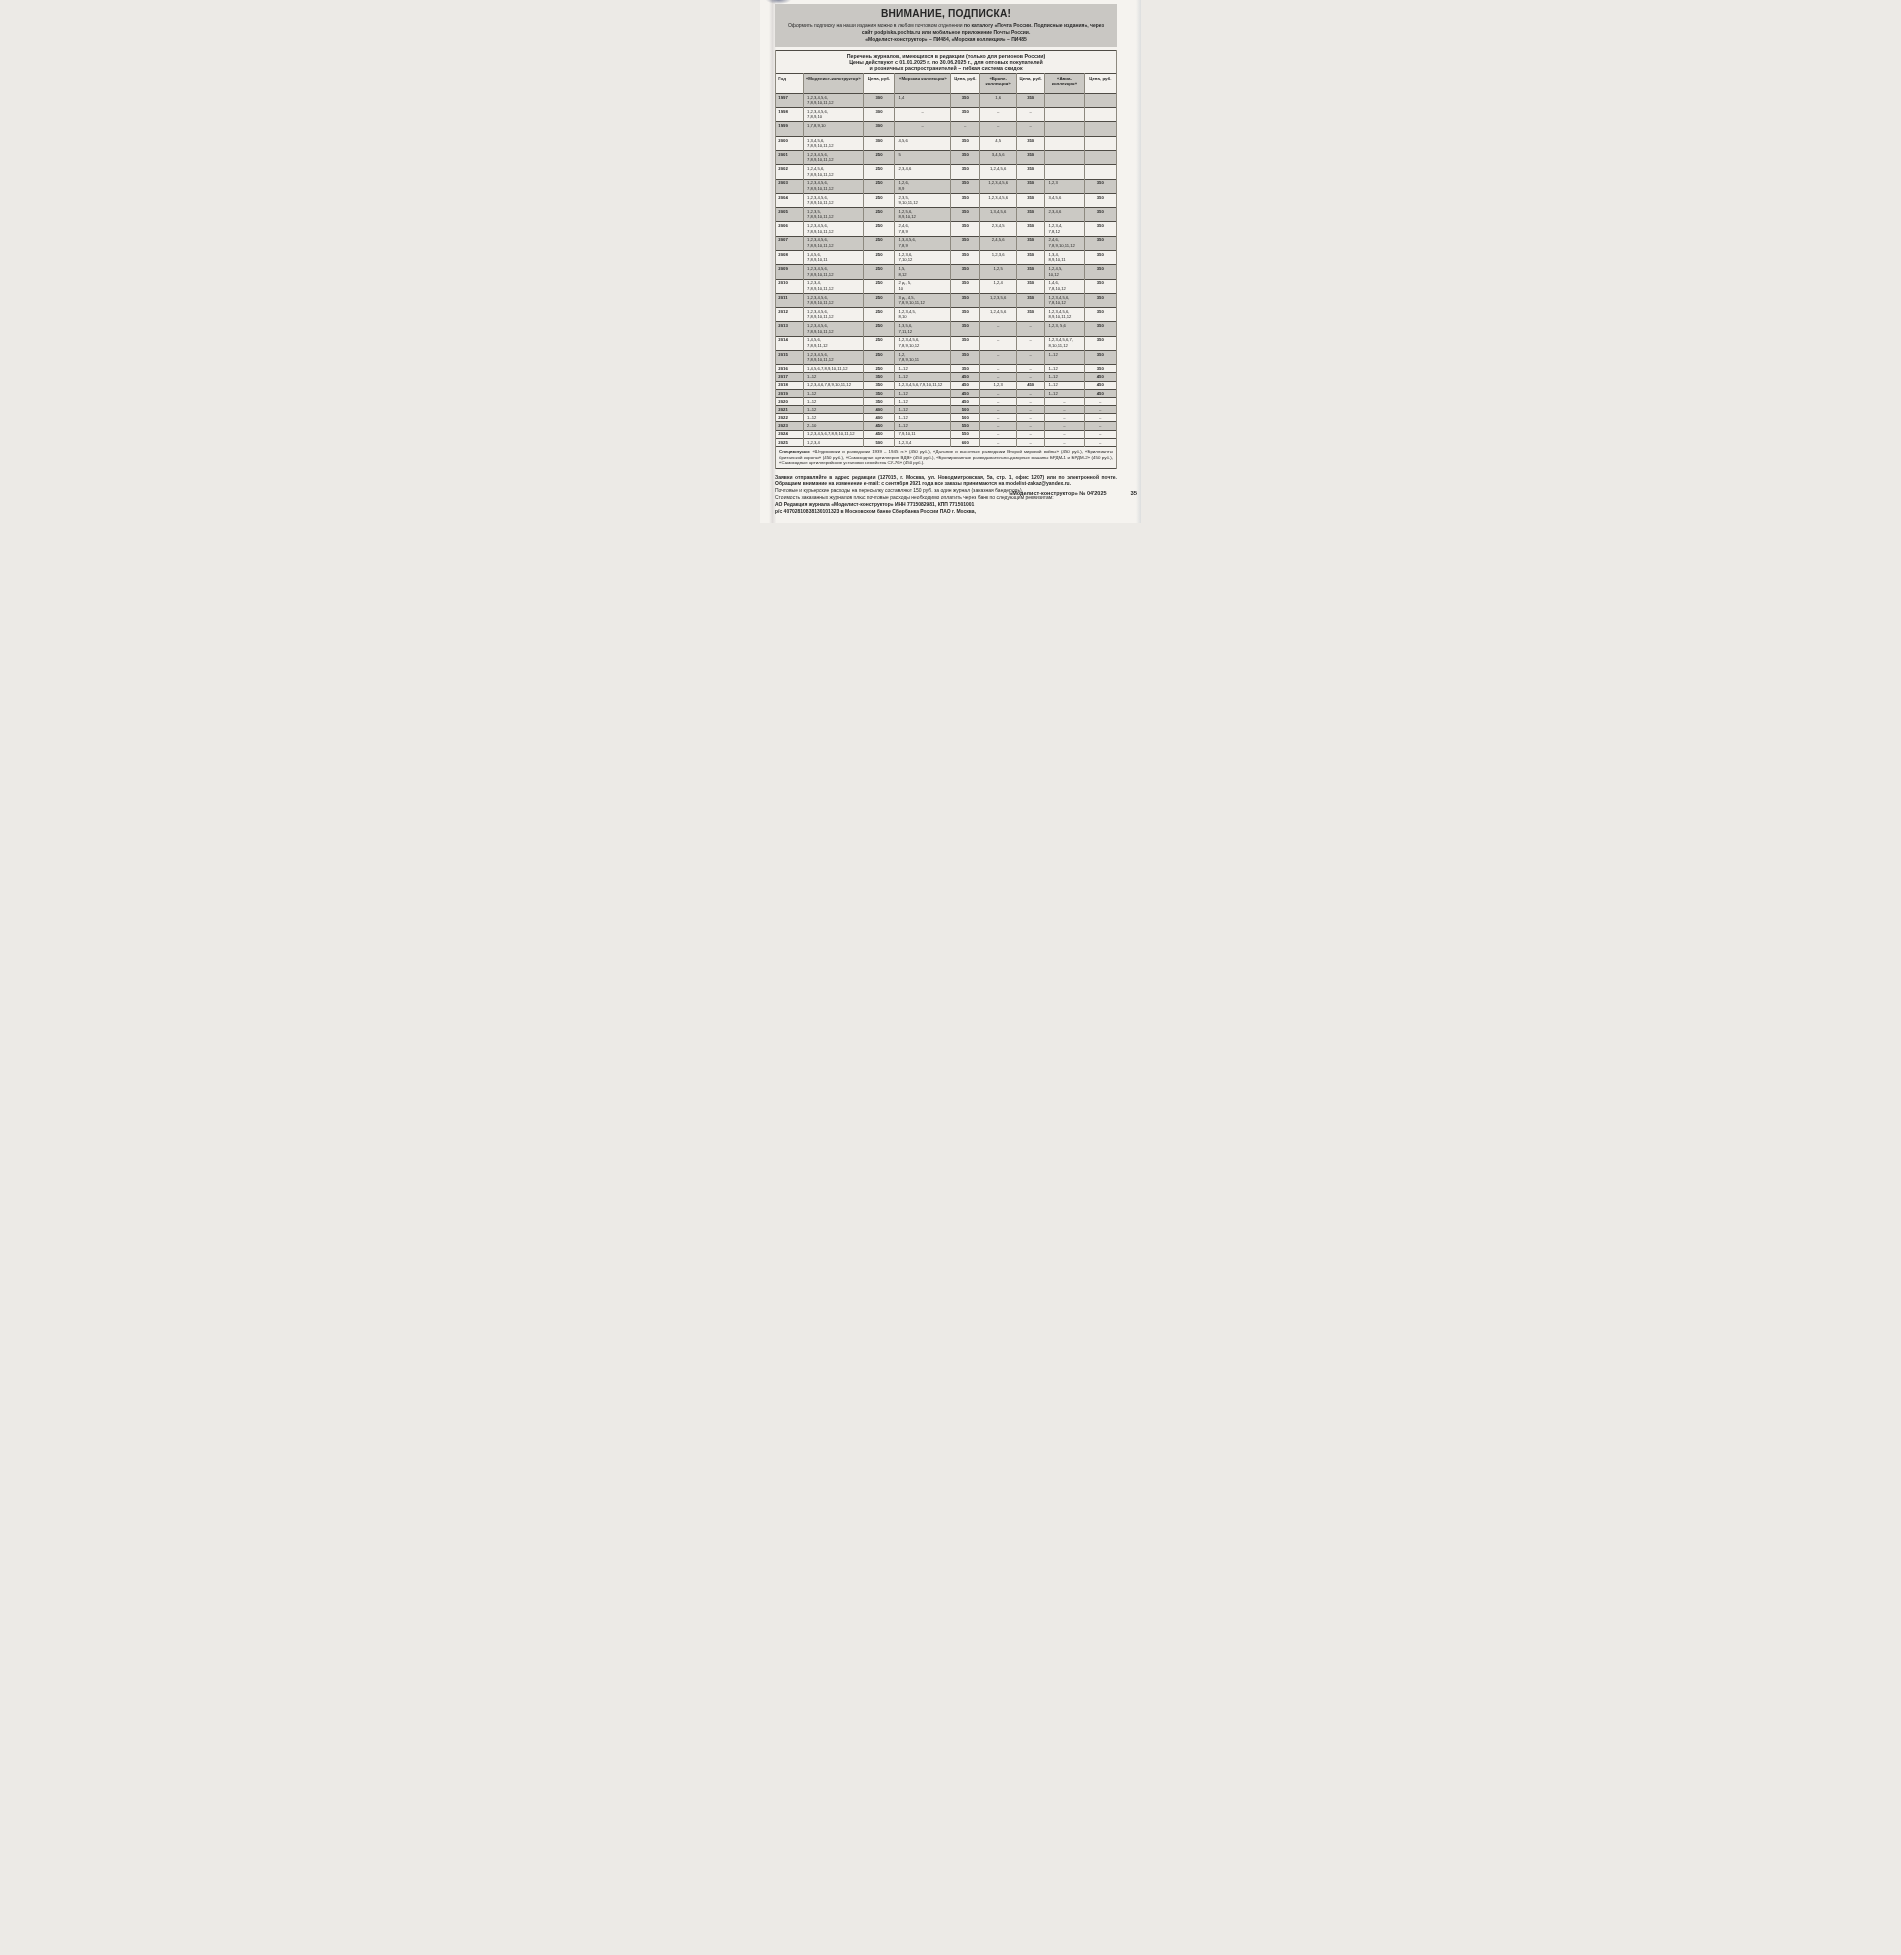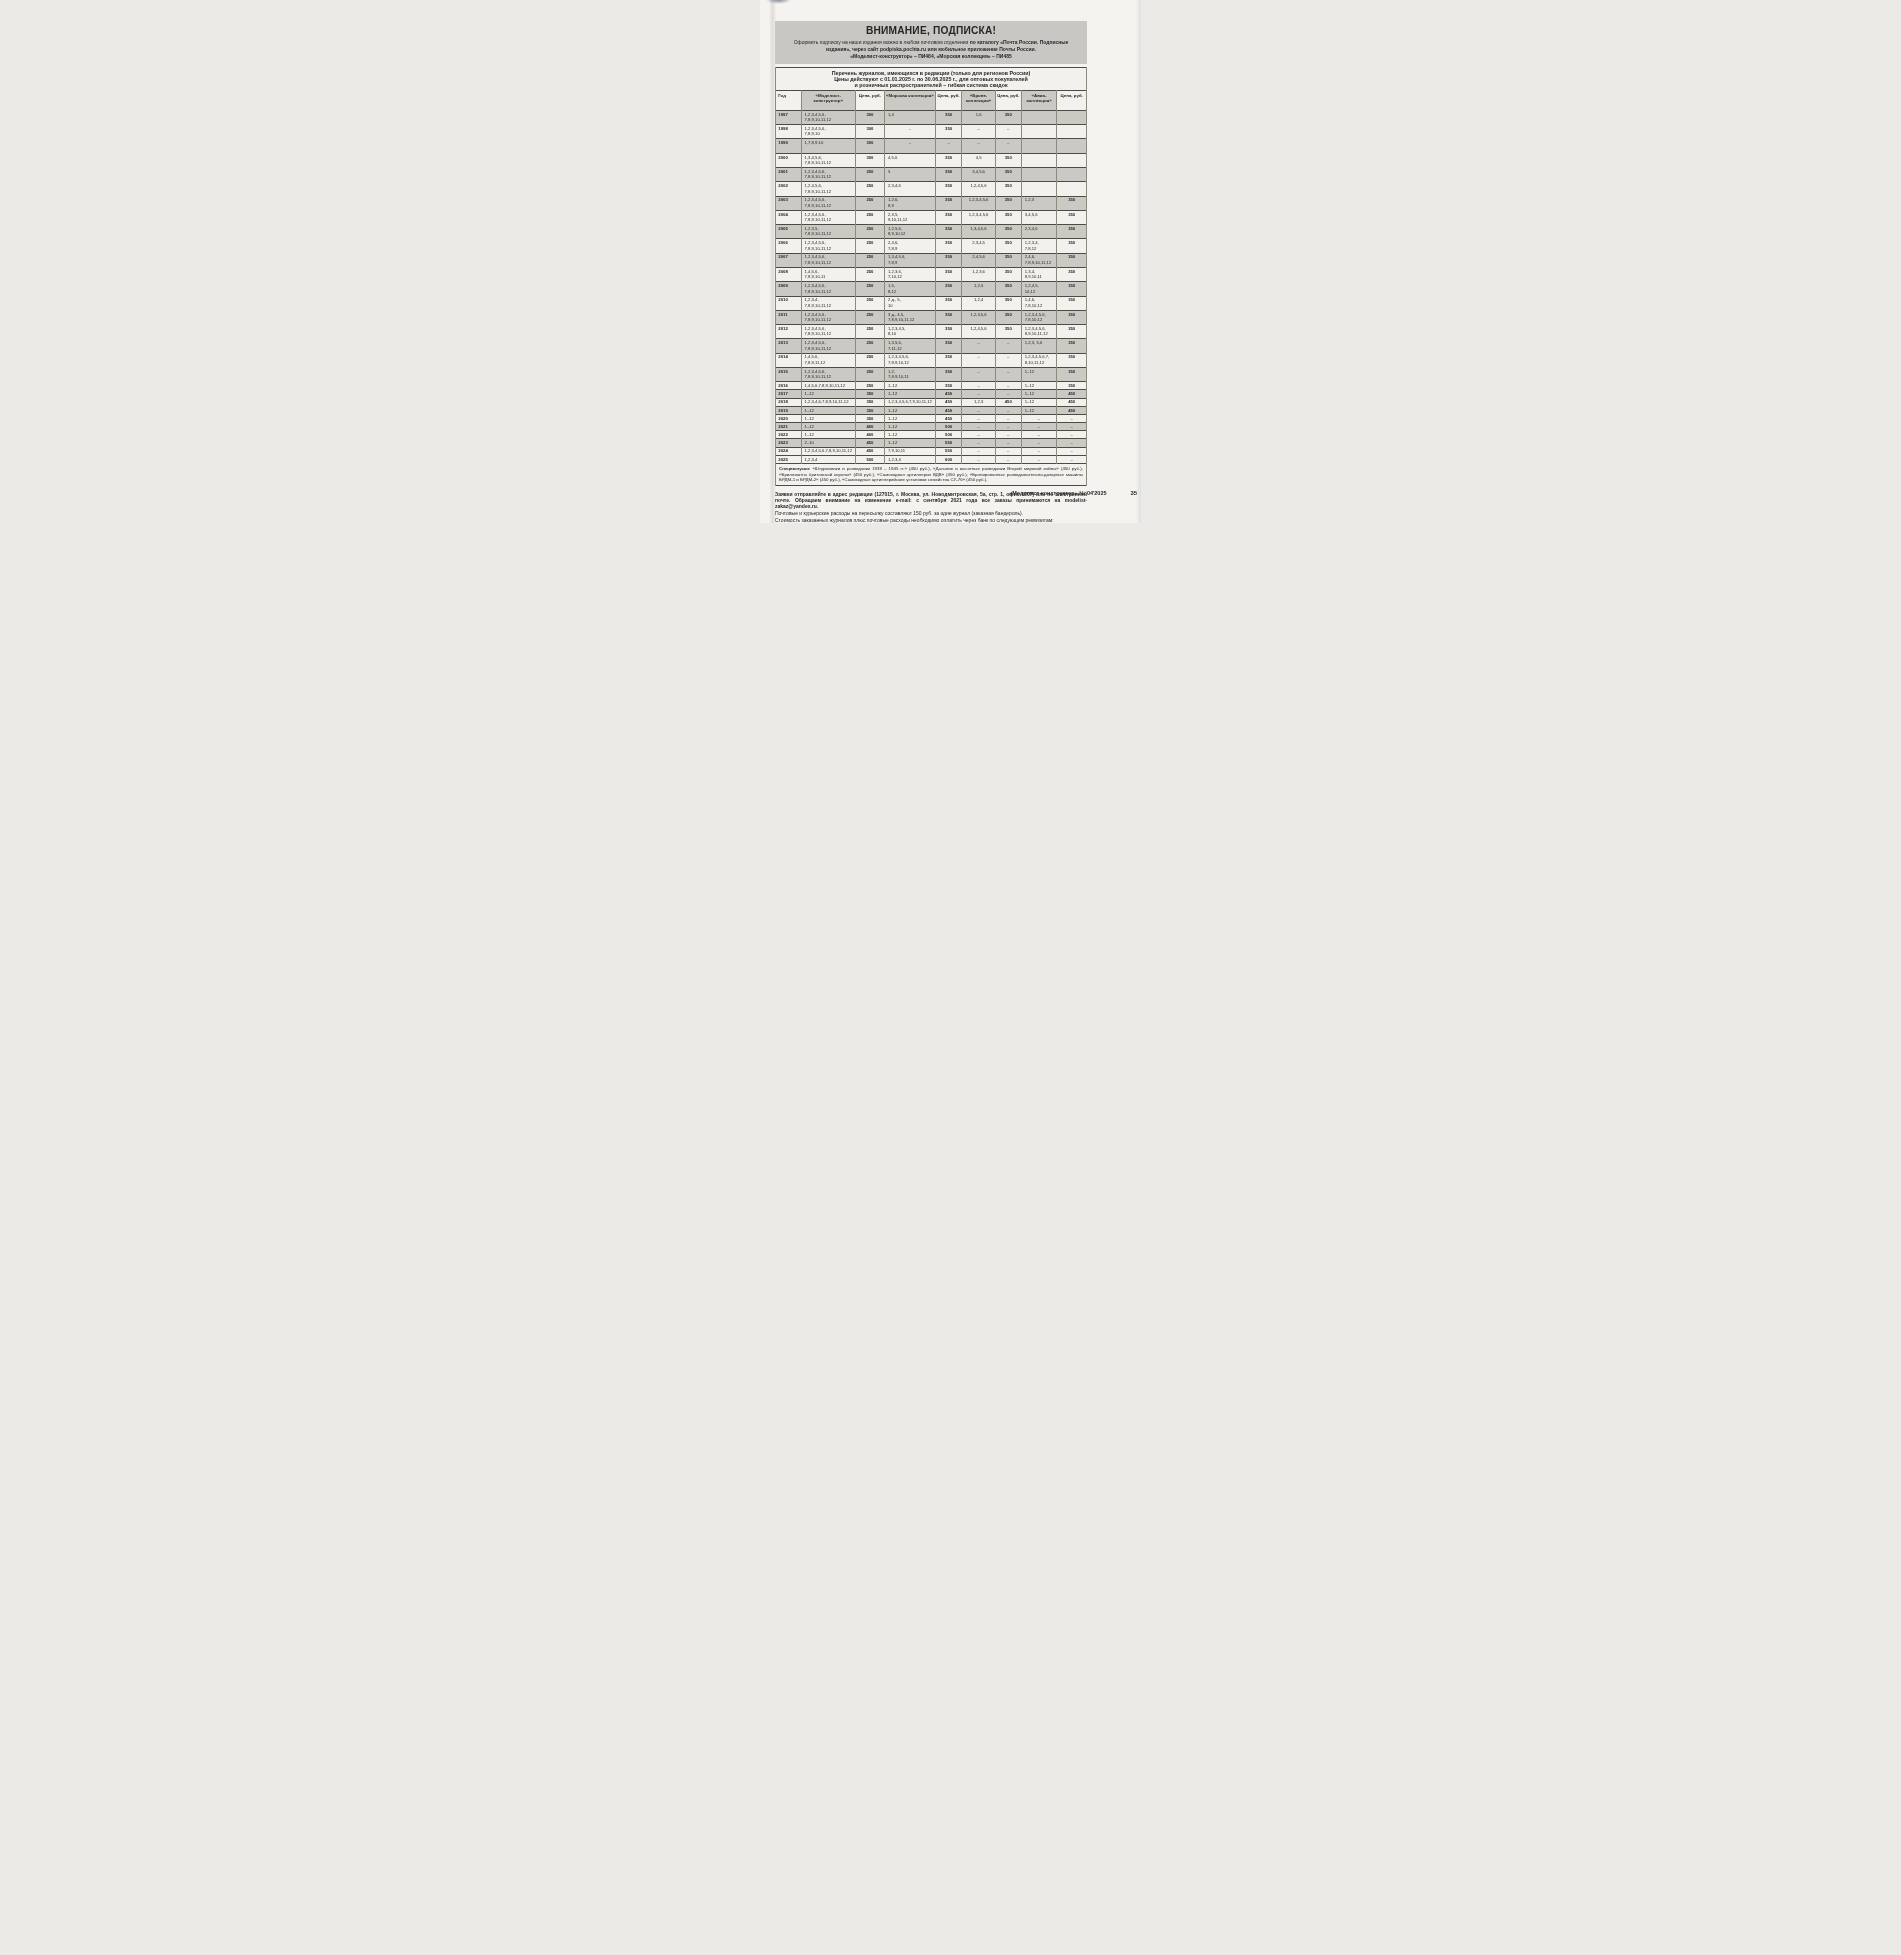--- a/index.html
+++ b/index.html
@@ -10,21 +10,21 @@
     color:#262626; overflow:hidden;
   }
   
   .page::before { content:''; position:absolute; top:0; bottom:0; left:9.4px; width:6.3px;
     background:linear-gradient(90deg, rgba(110,100,108,0) 0%, rgba(110,100,108,0.16) 50%, rgba(110,100,108,0.02) 100%); }
   .page::after  { content:''; position:absolute; top:0; bottom:0; right:0; width:5.5px;
     background:linear-gradient(270deg, rgba(168,178,188,0.32), rgba(168,178,188,0)); }
   .smudge { position:absolute; top:-2px; left:5.5px; width:25px; height:5.5px;
     background:radial-gradient(ellipse at 50% 30%, rgba(38,48,88,0.55), rgba(38,48,88,0) 72%); }
 
-  .content { position:absolute; left:15px; top:21px; width:312px; }
+  .content { position:absolute; left:15px; top:4px; width:342px; }
 
   
   .attn { background:#c9c7c3; padding:3.1px 8.6px 3.9px; text-align:center; }
   .attn-title { font-size:10.2px; font-weight:700; letter-spacing:0.2px; margin:0.8px 0 3.1px; }
   .attn-text { font-size:5px; line-height:1.38; }
   .attn-text b { font-weight:700; }
   .attn-codes { font-size:5px; line-height:1.38; font-weight:700; }
 
   
   table.price { width:100%; border-collapse:collapse; table-layout:fixed; margin-top:3.5px;

